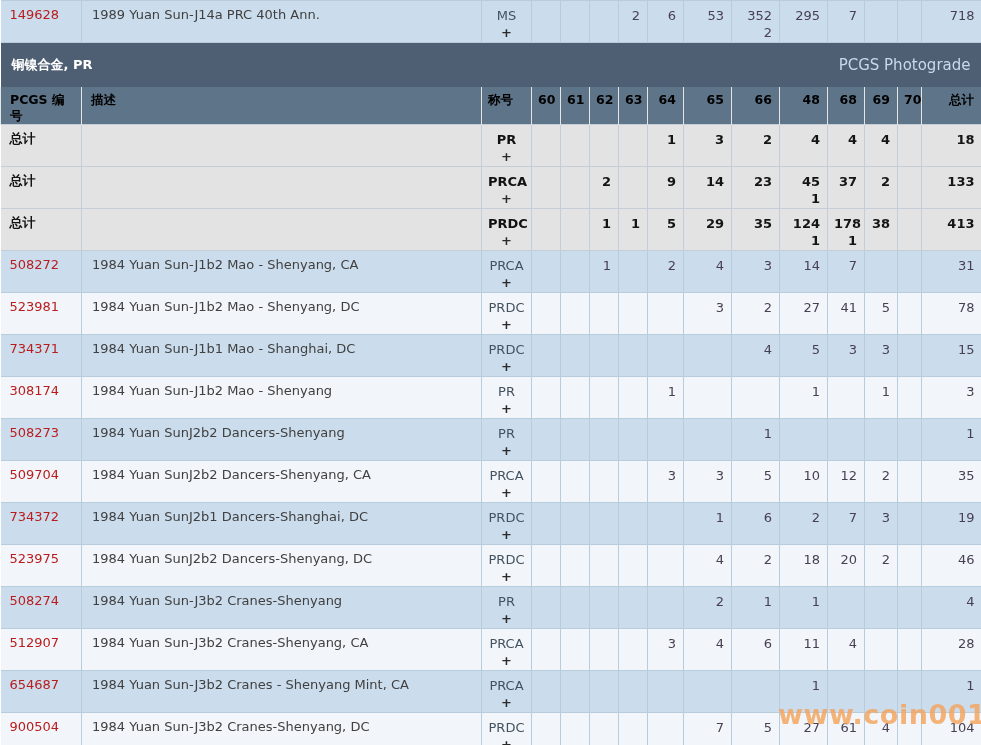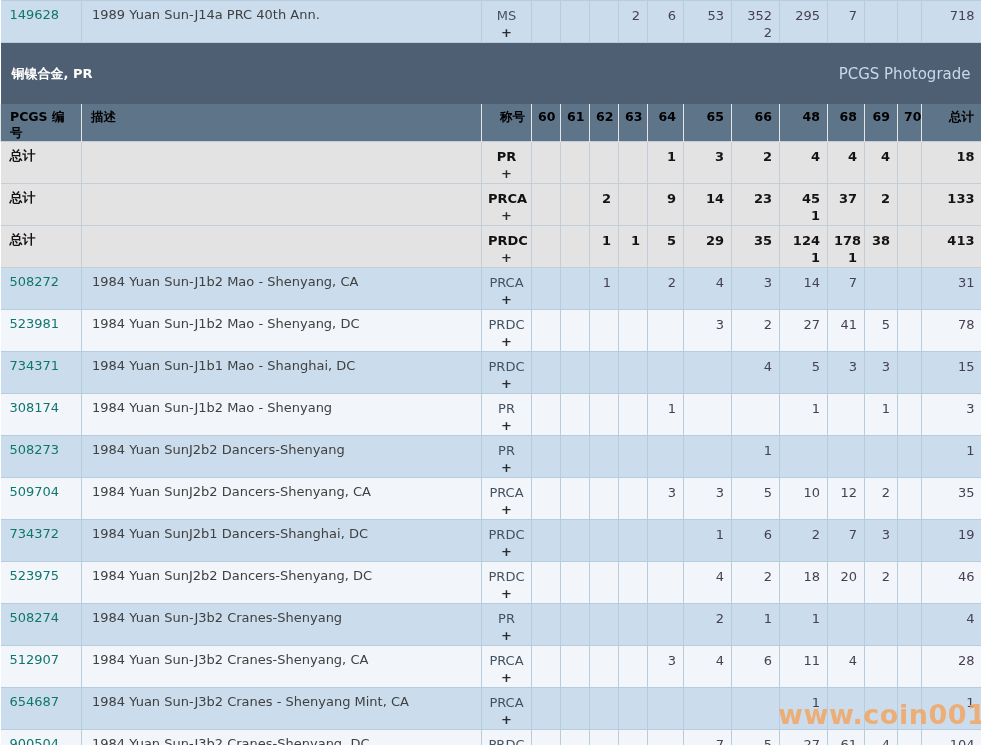--- a/index.html
+++ b/index.html
@@ -25,51 +25,51 @@
   tr.head-row{height:26px;}
 
   
   .r-blue{background:#cbdded;}
   .r-light{background:#f2f6fa;}
   .r-gray{background:#e3e3e3;font-weight:bold;}
   .r-gray td{border-color:#c3ced8;}
 
   
   td.c-num{padding-left:9px;text-align:left;}
-  td.c-num .pcgs-link{color:#0f766e;}
+  td.c-num .pcgs-link{color:#b91c1c;}
   td.c-num .total-lbl{color:#141414;font-weight:bold;}
   td.c-desc{padding-left:10px;color:#404040;}
   td.c-desig{text-align:center;color:#44525f;padding-top:6px;line-height:17px;}
   td.c-desig .plus{color:#2b2b2b;font-weight:700;}
   .r-gray td.c-desig{color:#111;}
   td.c-grade,td.c-total{
     text-align:right;padding-right:7px;color:#4640533;
     color:#473f52;white-space:pre-line;line-height:17px;
   }
   .r-gray td.c-grade,.r-gray td.c-total{color:#141414;}
 
   
   td.band-td{
     background:#4e5f73;border:none;padding:0;
   }
   .band{
     display:flex;justify-content:space-between;align-items:center;
-    height:61px;padding:0 11px 0 11px;
+    height:44px;padding:0 11px 0 11px;
   }
   .band .band-title{color:#ffffff;font-weight:bold;font-size:13px;}
   .band .band-link{color:#c7d9ea;font-size:15px;cursor:pointer;}
 
   
   tr.head-row td{
     background:#5e7489;color:#000000;font-weight:bold;font-size:12.5px;
     border:1px solid rgba(0,0,0,0.10);border-top:none;border-bottom:none;
     padding-top:5px;
   }
   tr.head-row td.h-left{text-align:left;padding-left:9px;}
-  tr.head-row td.h-center{text-align:right;}
+  tr.head-row td.h-center{text-align:left;}
   tr.head-row td.h-right{text-align:right;padding-right:7px;}
 
   .watermark{
     position:absolute;left:778px;top:699px;
     font-size:27px;font-weight:bold;letter-spacing:0.5px;
     color:#f4a45c;opacity:0.82;white-space:nowrap;pointer-events:none;
   }
 </style>
 </head>
 <body>

